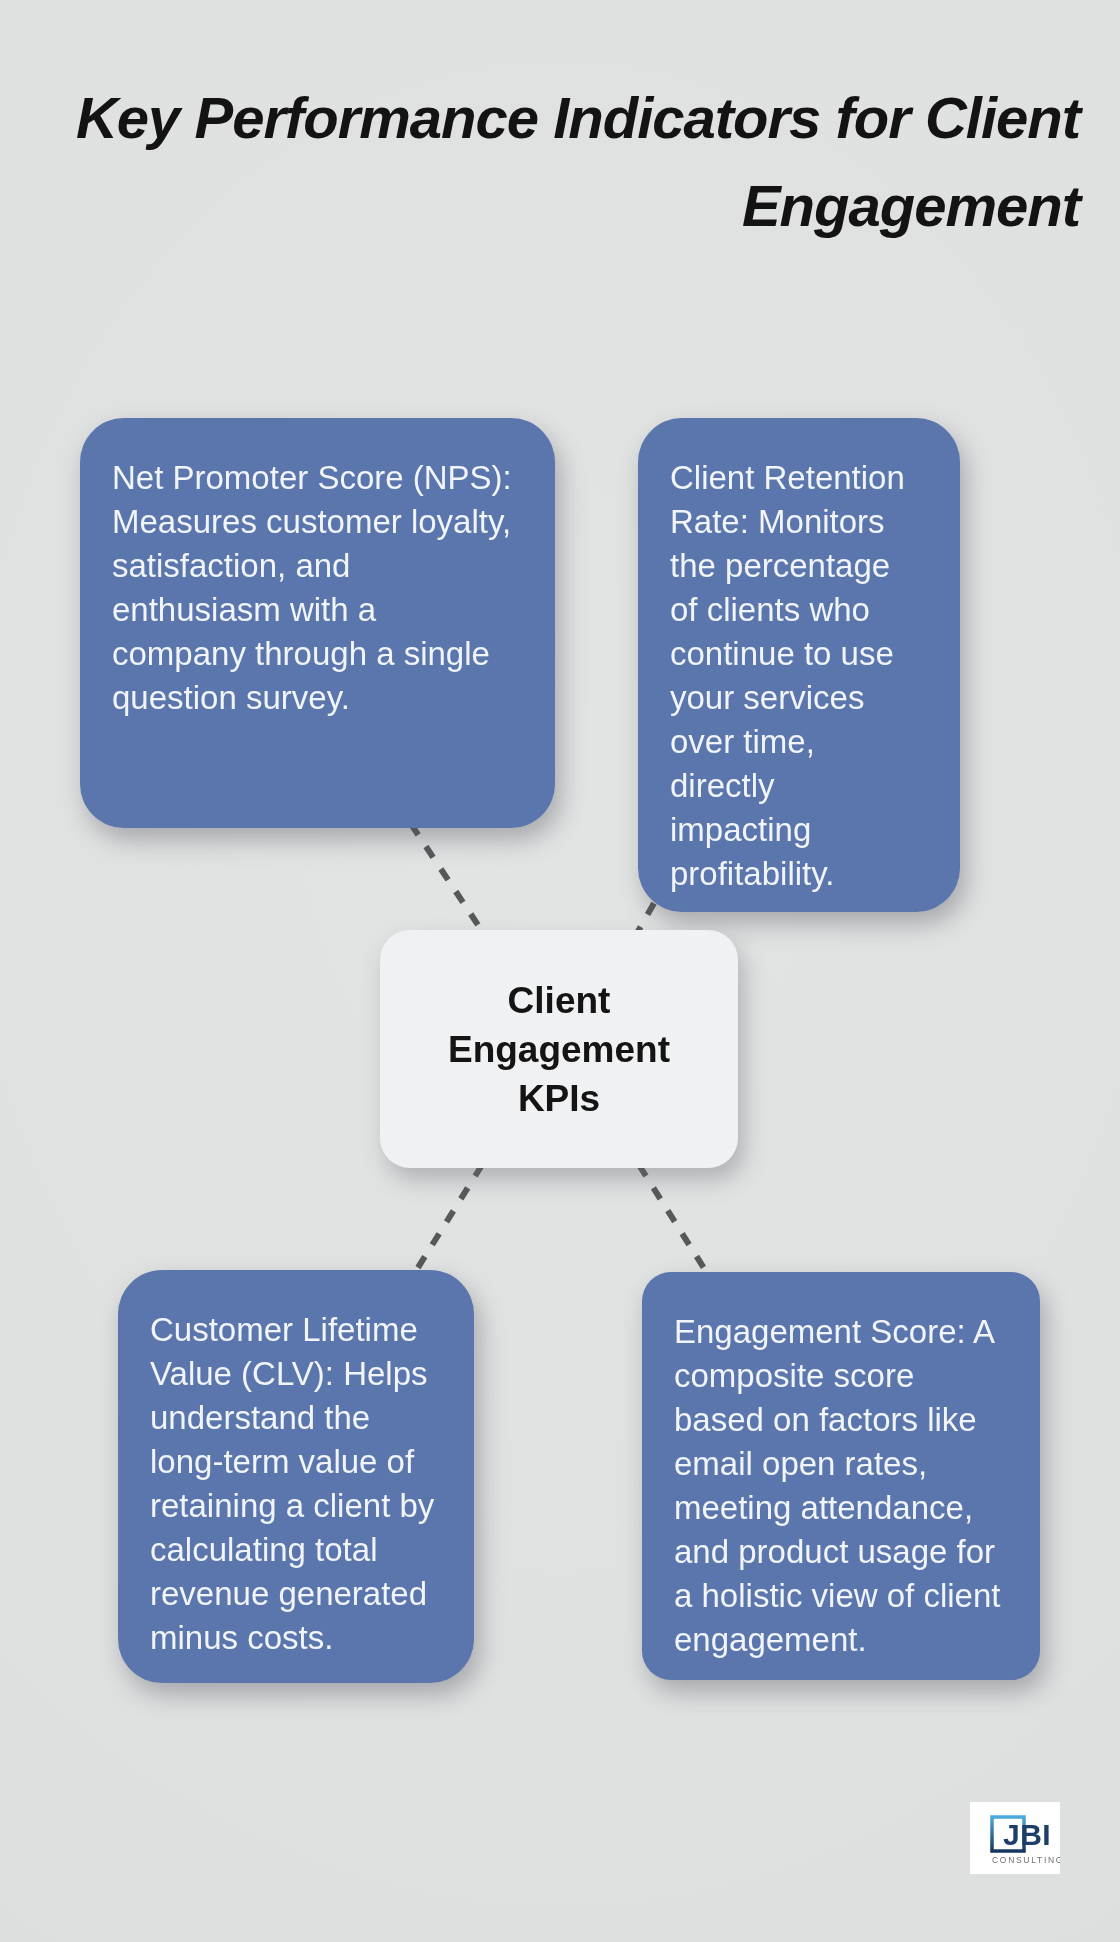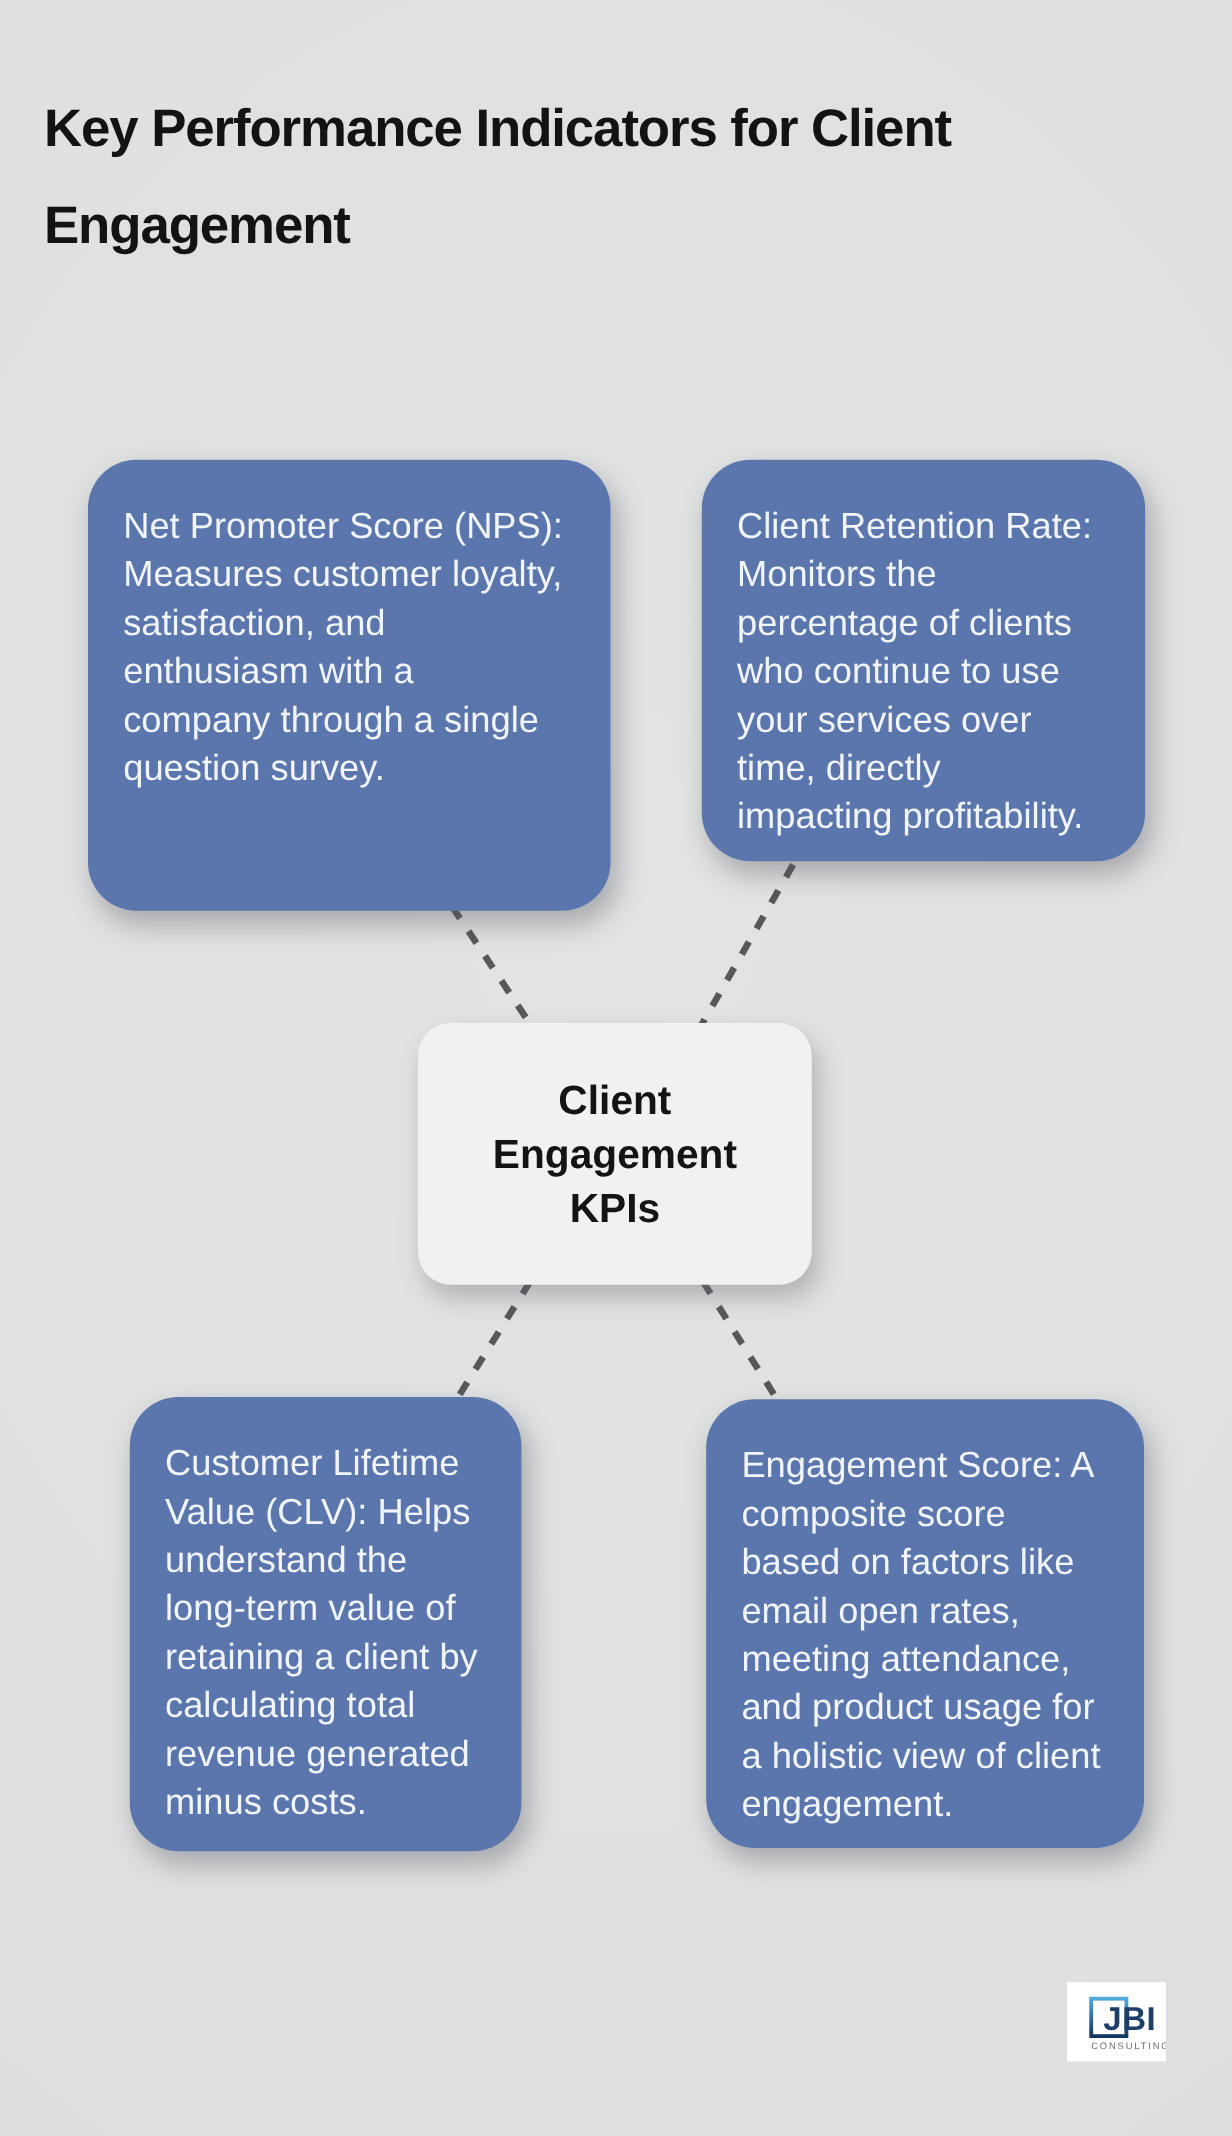--- a/index.html
+++ b/index.html
@@ -9,45 +9,46 @@
     width:1120px; height:1942px;
     margin:0 auto;
     overflow:hidden;
     background: radial-gradient(130% 95% at 50% 42%, #e2e3e3 0%, #dfe0e0 55%, #dadbdb 100%);
     font-family:"Liberation Sans", sans-serif;
   }
 
   .title {
     position:absolute;
     top:74px; left:40px; width:1040px;
-    text-align:left;
+    text-align:right;
     font-weight:bold;
-    font-size:48px;
+    font-size:58px;
     line-height:88px;
     letter-spacing:-1px;
     color:#131313;
+    font-style:italic;
   }
 
   .connectors { position:absolute; left:0; top:0; z-index:1; }
 
   .kpi-box {
     position:absolute;
     z-index:2;
     background:#5b76ad;
     border-radius:44px;
     color:#f1f4f9;
     font-size:33px;
     line-height:44px;
     padding:38px 36px 16px 32px;
     box-shadow:6px 12px 24px rgba(82,86,94,0.40);
   }
   .kpi-box.top-left     { left:80px;  top:418px;  width:475px; min-height:410px; }
-  .kpi-box.top-right    { left:638px; top:418px;  width:403px; min-height:365px; }
+  .kpi-box.top-right    { left:638px; top:418px;  width:322px; min-height:365px; }
   .kpi-box.bottom-left  { left:80px;  top:1270px; width:356px; min-height:413px;margin-left:38px; }
-  .kpi-box.bottom-right { left:642px; top:1272px; width:398px; min-height:408px; }
+  .kpi-box.bottom-right { left:642px; top:1272px; width:398px; min-height:408px;border-radius:29px; }
 
   .center-node {
     position:absolute;
     z-index:3;
     left:380px; top:930px; width:358px; height:238px;
     background:#f0f1f3;
     border-radius:30px;
     display:flex; align-items:center; justify-content:center;
     text-align:center;
     font-weight:bold;

